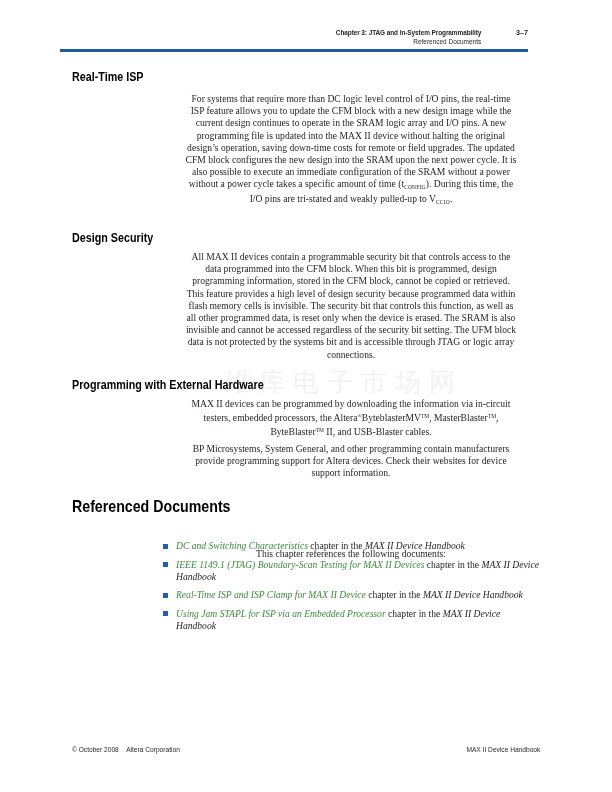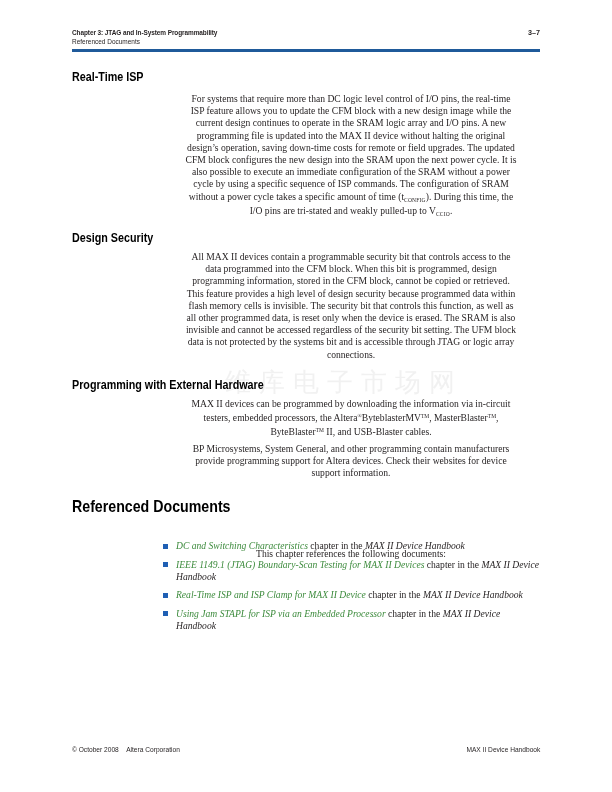--- a/index.html
+++ b/index.html
@@ -1,19 +1,19 @@
 <!DOCTYPE html>
 <html><head>
   <meta charset="utf-8">
   <style>
     * { margin: 0; padding: 0; box-sizing: border-box; }
     html, body { width: 612px; height: 792px; background: #ffffff; overflow: hidden; }
     body { position: relative; font-family: "Liberation Serif", serif; color: #231f20; }
 
-    .page-header { position: absolute; left: 72px; top: 28px; width: 468px; }
+    .page-header { position: absolute; left: 60px; top: 28px; width: 468px; text-align: right; }
     .hdr-chapter { font-family: "Liberation Sans", sans-serif; font-weight: bold; font-size: 7.2px; letter-spacing: -0.1px; color: #231f20; line-height: 9px; transform: scaleX(0.9); transform-origin: left; }
     .hdr-section { font-family: "Liberation Sans", sans-serif; font-size: 7.2px; color: #231f20; line-height: 9px; transform: scaleX(0.9); transform-origin: left; }
     .hdr-pagenum { position: absolute; right: 0; top: 0; font-family: "Liberation Sans", sans-serif; font-weight: bold; font-size: 7.2px; line-height: 9px; margin-left: 12px; }
     .hdr-rule { position: absolute; left: 0; top: 21px; width: 468px; height: 2.5px; background: #1f5a9a; }
 
     .heading { position: absolute; left: 72px; font-family: "Liberation Sans", sans-serif; font-weight: bold; color: #000; transform: scaleX(0.86); transform-origin: left; white-space: nowrap; }
     .h2 { font-size: 12.5px; line-height: 14px; }
     .h1 { font-size: 16.5px; line-height: 18px; }
 
     .para { position: absolute; left: 162px; width: 378px; font-size: 9.6px; line-height: 12.2px; color: #231f20; text-align: center; }
@@ -46,21 +46,20 @@
 
 <div class="heading h2" style="top:70px;">Real-Time ISP</div>
 <div class="para" style="top:93px;">
   <span class="line">For systems that require more than DC logic level control of I/O pins, the real-time</span>
   <span class="line">ISP feature allows you to update the CFM block with a new design image while the</span>
   <span class="line">current design continues to operate in the SRAM logic array and I/O pins. A new</span>
   <span class="line">programming file is updated into the MAX II device without halting the original</span>
   <span class="line">design’s operation, saving down-time costs for remote or field upgrades. The updated</span>
   <span class="line">CFM block configures the new design into the SRAM upon the next power cycle. It is</span>
   <span class="line">also possible to execute an immediate configuration of the SRAM without a power</span>
-  <span class="line">cycle by using a specific sequence of ISP commands. The configuration of SRAM</span>
   <span class="line"><span>without a power cycle takes a specific amount of time (t</span><sub>CONFIG</sub><span>). During this time, the</span></span>
   <span class="line"><span>I/O pins are tri-stated and weakly pulled-up to V</span><sub>CCIO</sub><span>.</span></span>
 </div>
 
 <div class="heading h2" style="top:231px;">Design Security</div>
 <div class="para" style="top:251px;">
   <span class="line">All MAX II devices contain a programmable security bit that controls access to the</span>
   <span class="line">data programmed into the CFM block. When this bit is programmed, design</span>
   <span class="line">programming information, stored in the CFM block, cannot be copied or retrieved.</span>
   <span class="line">This feature provides a high level of design security because programmed data within</span>

